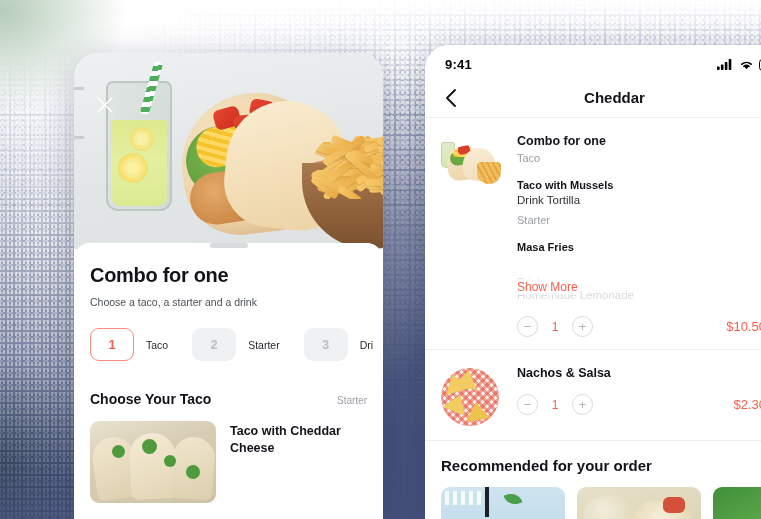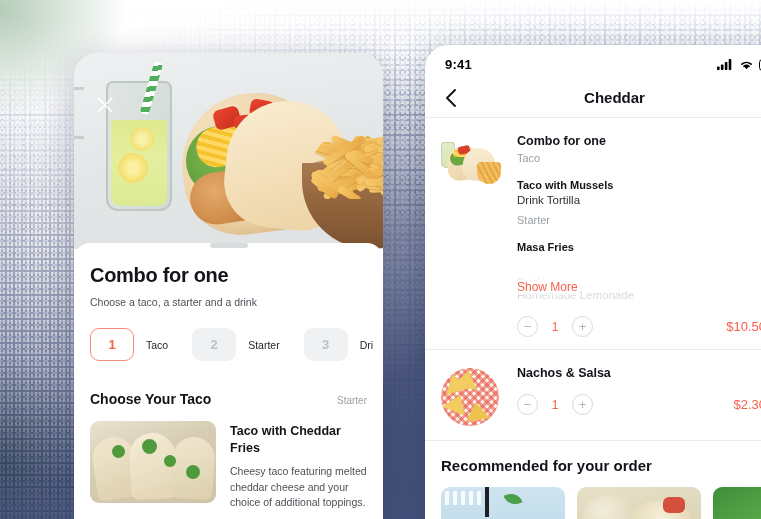--- a/index.html
+++ b/index.html
@@ -510,22 +510,21 @@
         <div class="option-thumb">
           <div class="tt tt1"></div>
           <div class="tt tt2"></div>
           <div class="tt tt3"></div>
           <div class="tj" style="left:22px;top:24px;width:13px;height:13px;"></div>
           <div class="tj" style="left:52px;top:18px;width:15px;height:15px;"></div>
           <div class="tj" style="left:74px;top:34px;width:12px;height:12px;"></div>
           <div class="tj" style="left:96px;top:44px;width:14px;height:14px;"></div>
         </div>
         <div class="option-txt">
-          <h3>Taco with Cheddar Fries</h3>
-          <p>Cheesy taco featuring melted cheddar cheese and your choice of additional toppings.</p>
+          <h3>Taco with Cheddar Cheese</h3>
         </div>
       </div>
     </div>
   </div>
 
   <div class="phone" id="phone-right">
 
     <div class="statusbar">
       <div class="status-time">9:41</div>
       <div class="status-icons">

